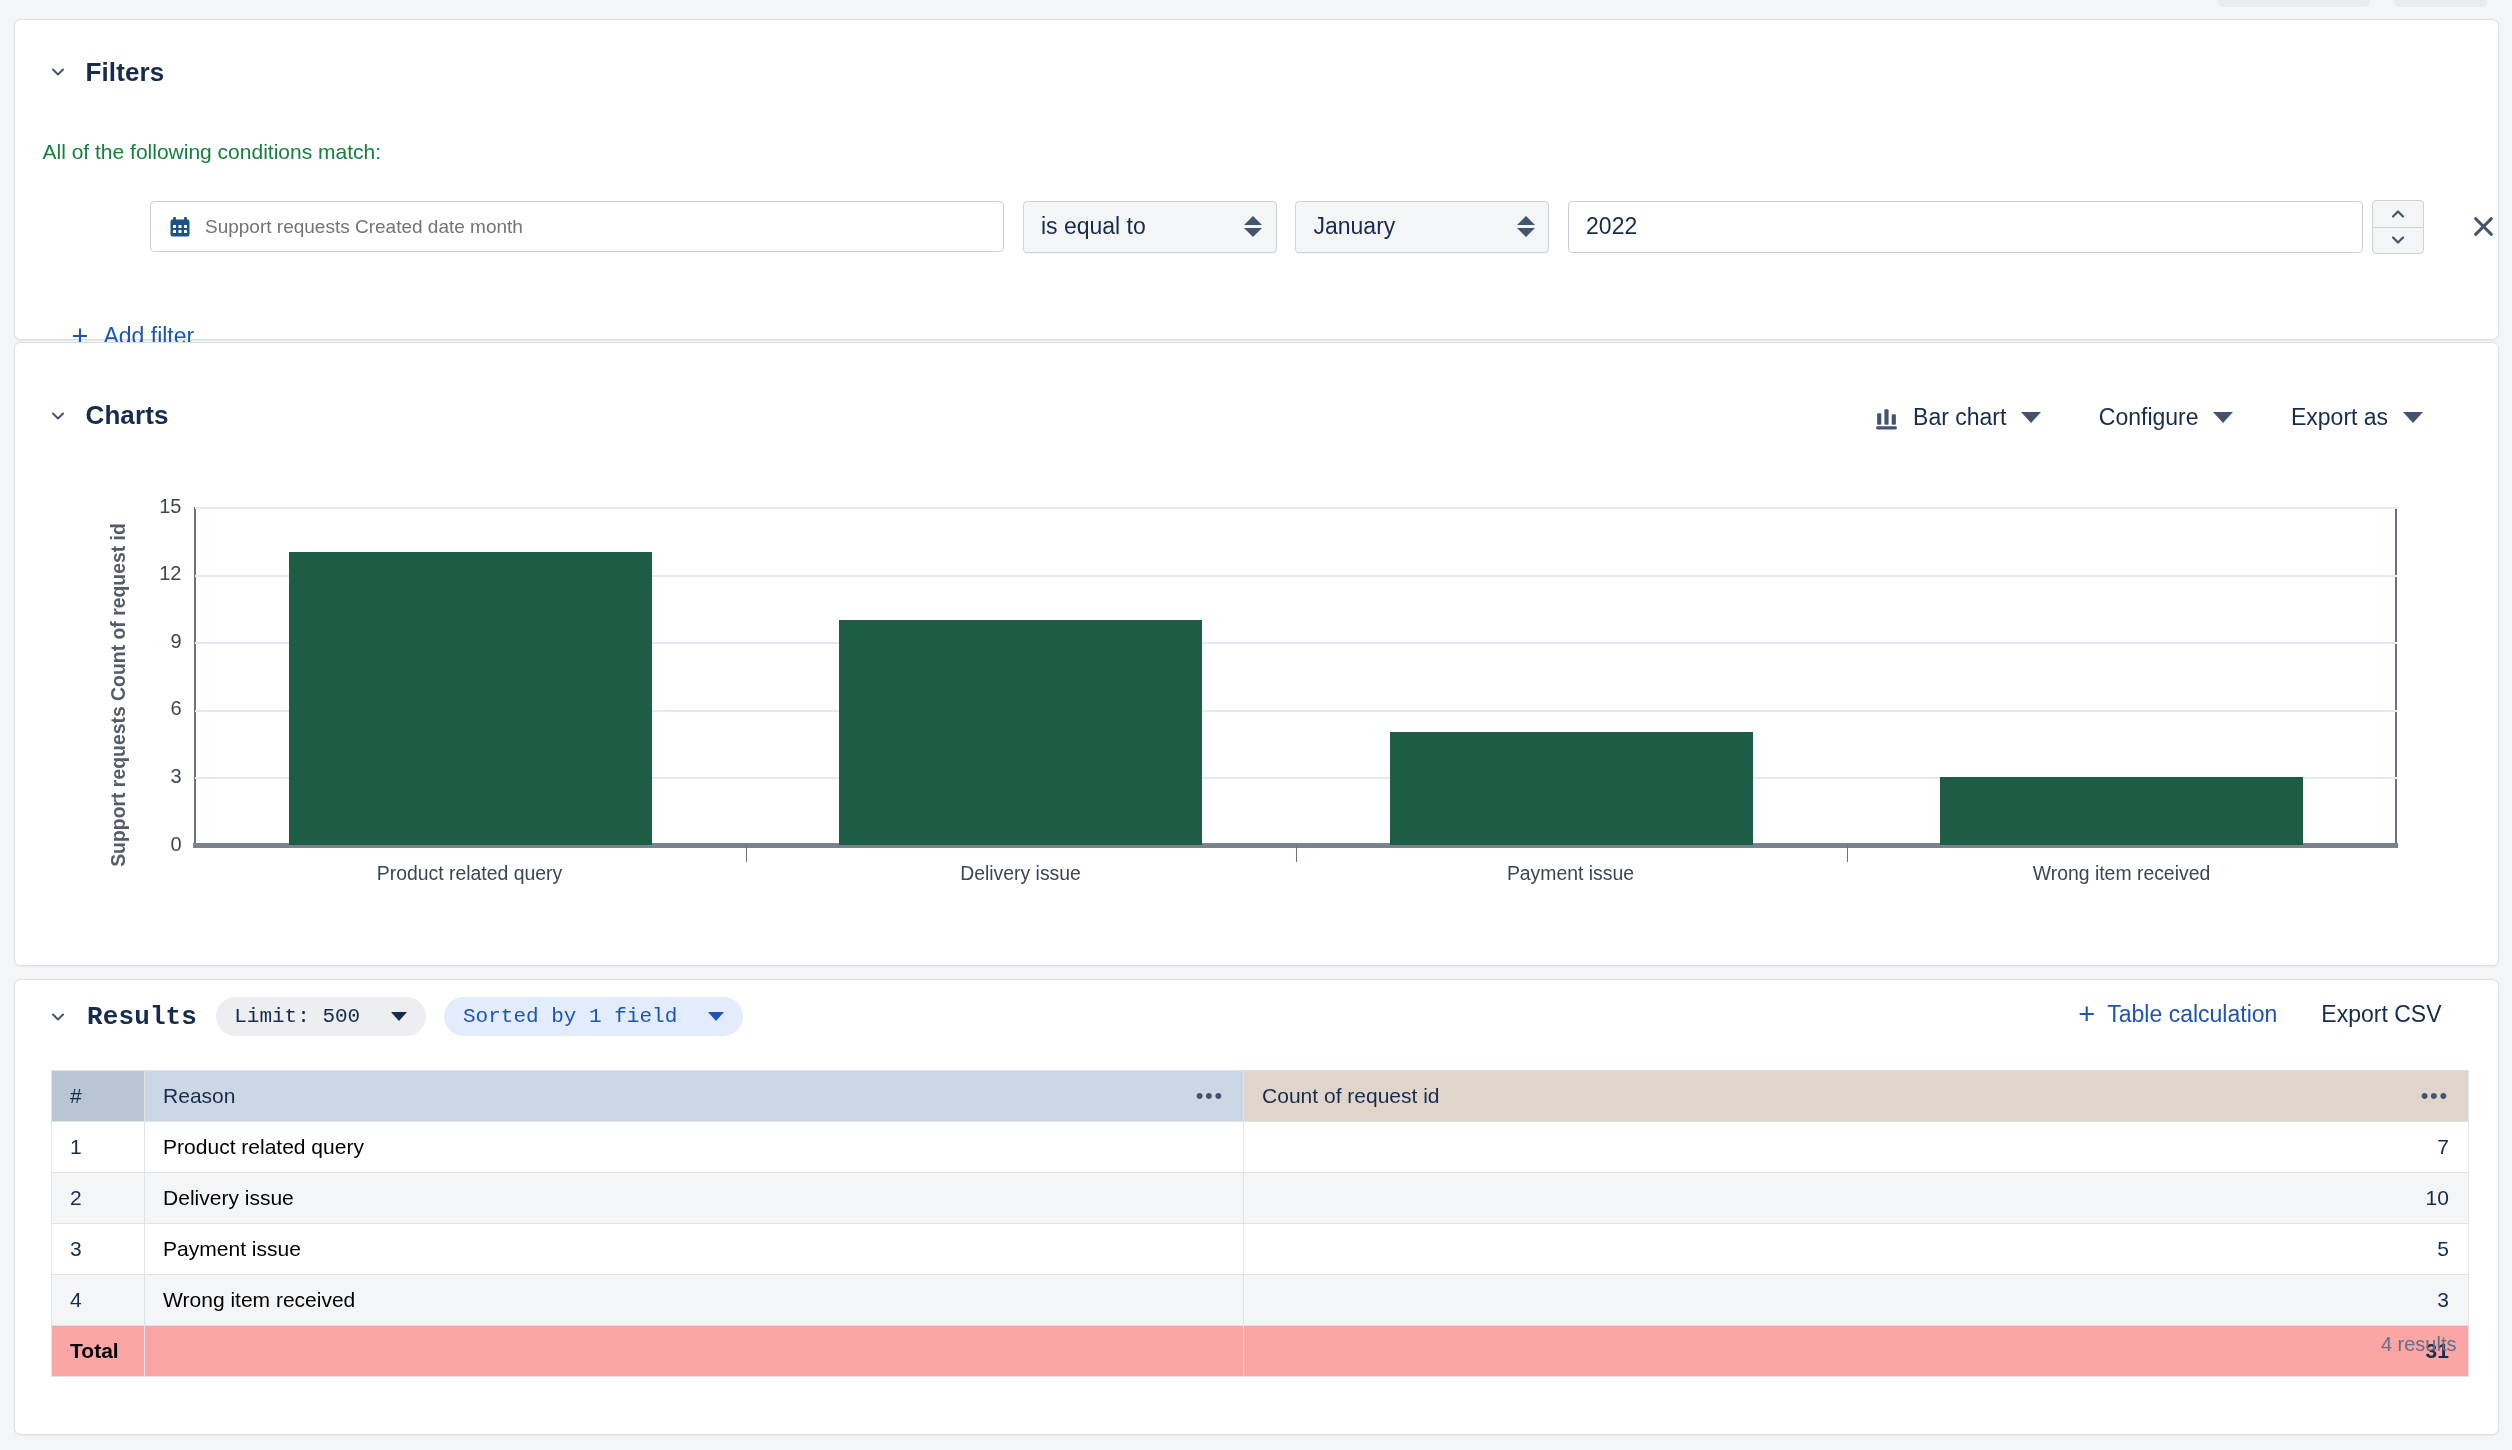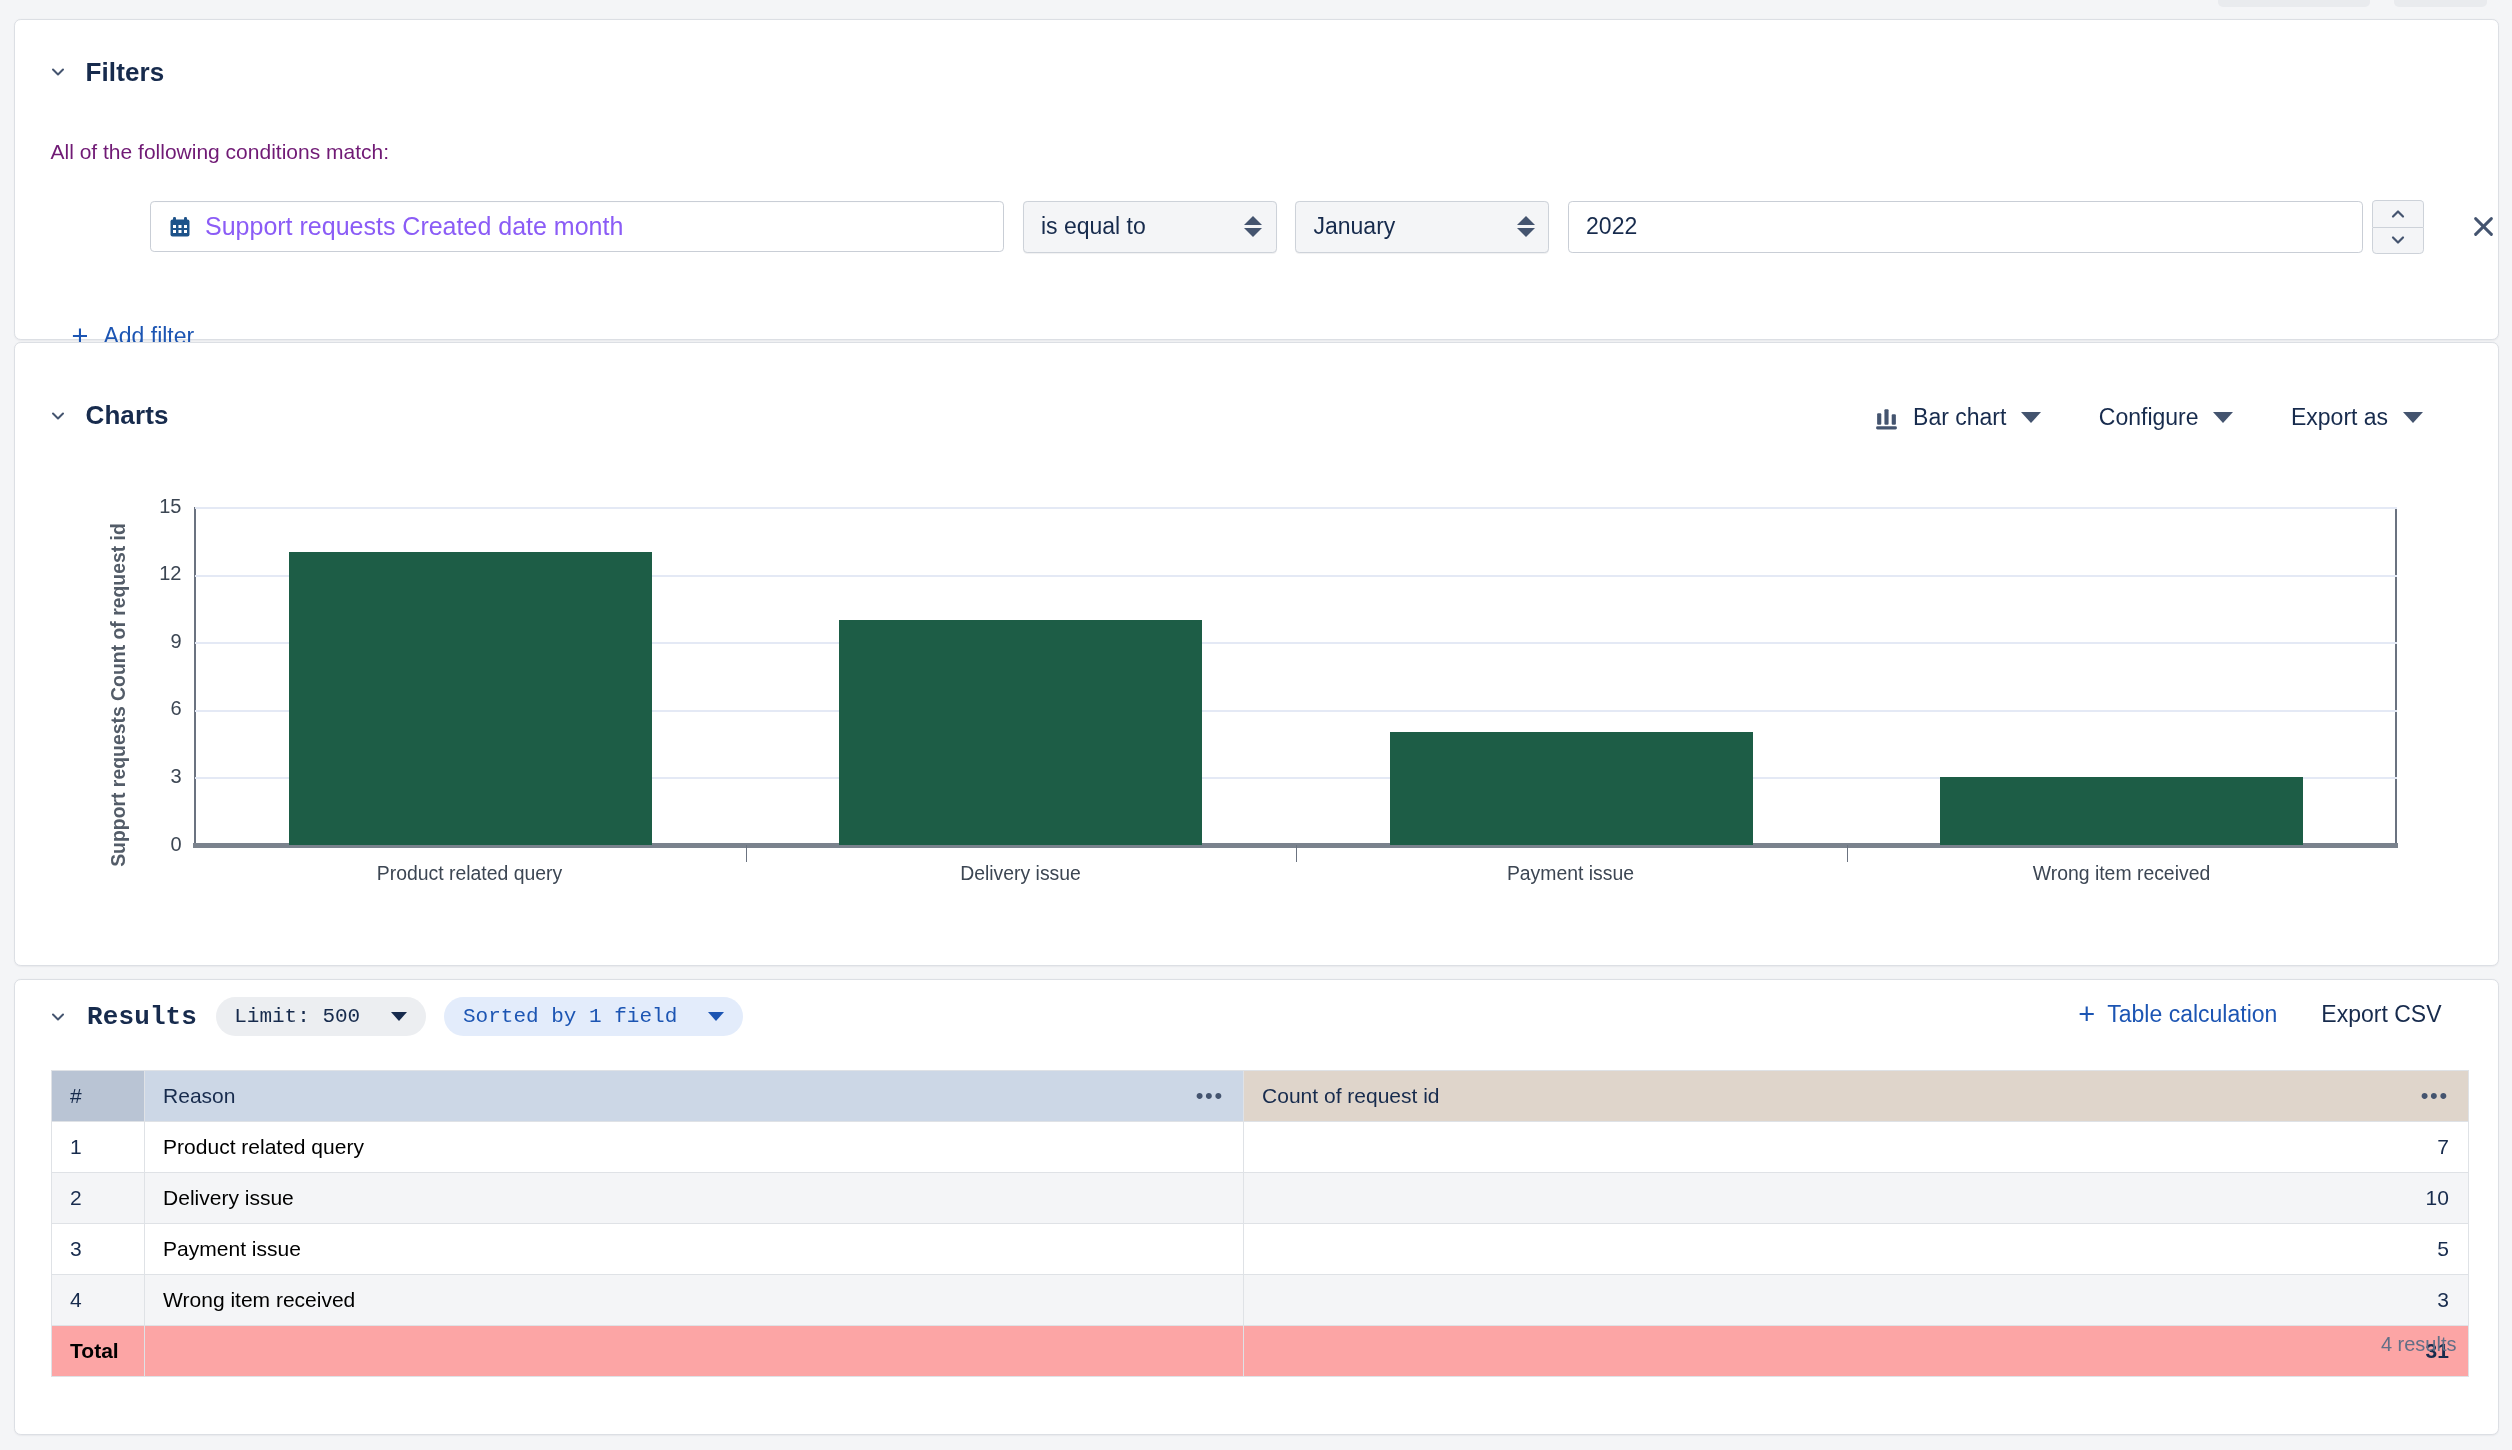--- a/index.html
+++ b/index.html
@@ -35,32 +35,32 @@
 
   .section-head { display: flex; align-items: center; gap: 17px; }
   .chevron {
     width: 22px; height: 22px; display: inline-flex; align-items: center; justify-content: center;
     color: #44546f; flex: 0 0 auto; cursor: pointer;
   }
   .chevron svg { width: 20px; height: 20px; }
   .section-title { font-size: 26px; font-weight: 700; color: #172b4d; letter-spacing: 0.1px; }
 
   .filters-head { position: absolute; left: 32px; top: 37px; }
-  .cond-label { position: absolute; left: 36px; top: 120px; font-size: 21px; color: #701a75; }
+  .cond-label { position: absolute; left: 28px; top: 120px; font-size: 21px; color: #15803d; }
 
   .filter-row { position: absolute; left: 135px; top: 180px; display: flex; align-items: center; }
 
   .field-pill {
     width: 854px; height: 51px;
     background: #fff; border: 0.8px solid #c9ced6; border-radius: 4.2px;
     display: flex; align-items: center; gap: 13.5px; padding: 0 17px;
     box-shadow: inset 0 0.8px 0 rgba(0,0,0,.02);
   }
   .cal-icon { width: 24px; height: 24px; flex: 0 0 auto; }
-  .field-pill .txt { font-size: 25px; color: #8b5cf6; white-space: nowrap; }
+  .field-pill .txt { font-size: 19px; color: #737373; white-space: nowrap; }
 
   .sel {
     height: 52px; background: #f4f5f7; border: 0.8px solid #cdd2d9; border-radius: 4.2px;
     display: flex; align-items: center; justify-content: space-between;
     padding: 0 13.5px 0 17px; font-size: 23px; color: #172b4d;
     box-shadow: 0 0.8px 0.8px rgba(16,24,40,.06);
   }
   .sel.op { width: 254px; margin-left: 19.4px; }
   .sel.month { width: 254px; margin-left: 18.6px; }
   .sel .updown { width: 18.6px; height: 29px; display: flex; flex-direction: column;

